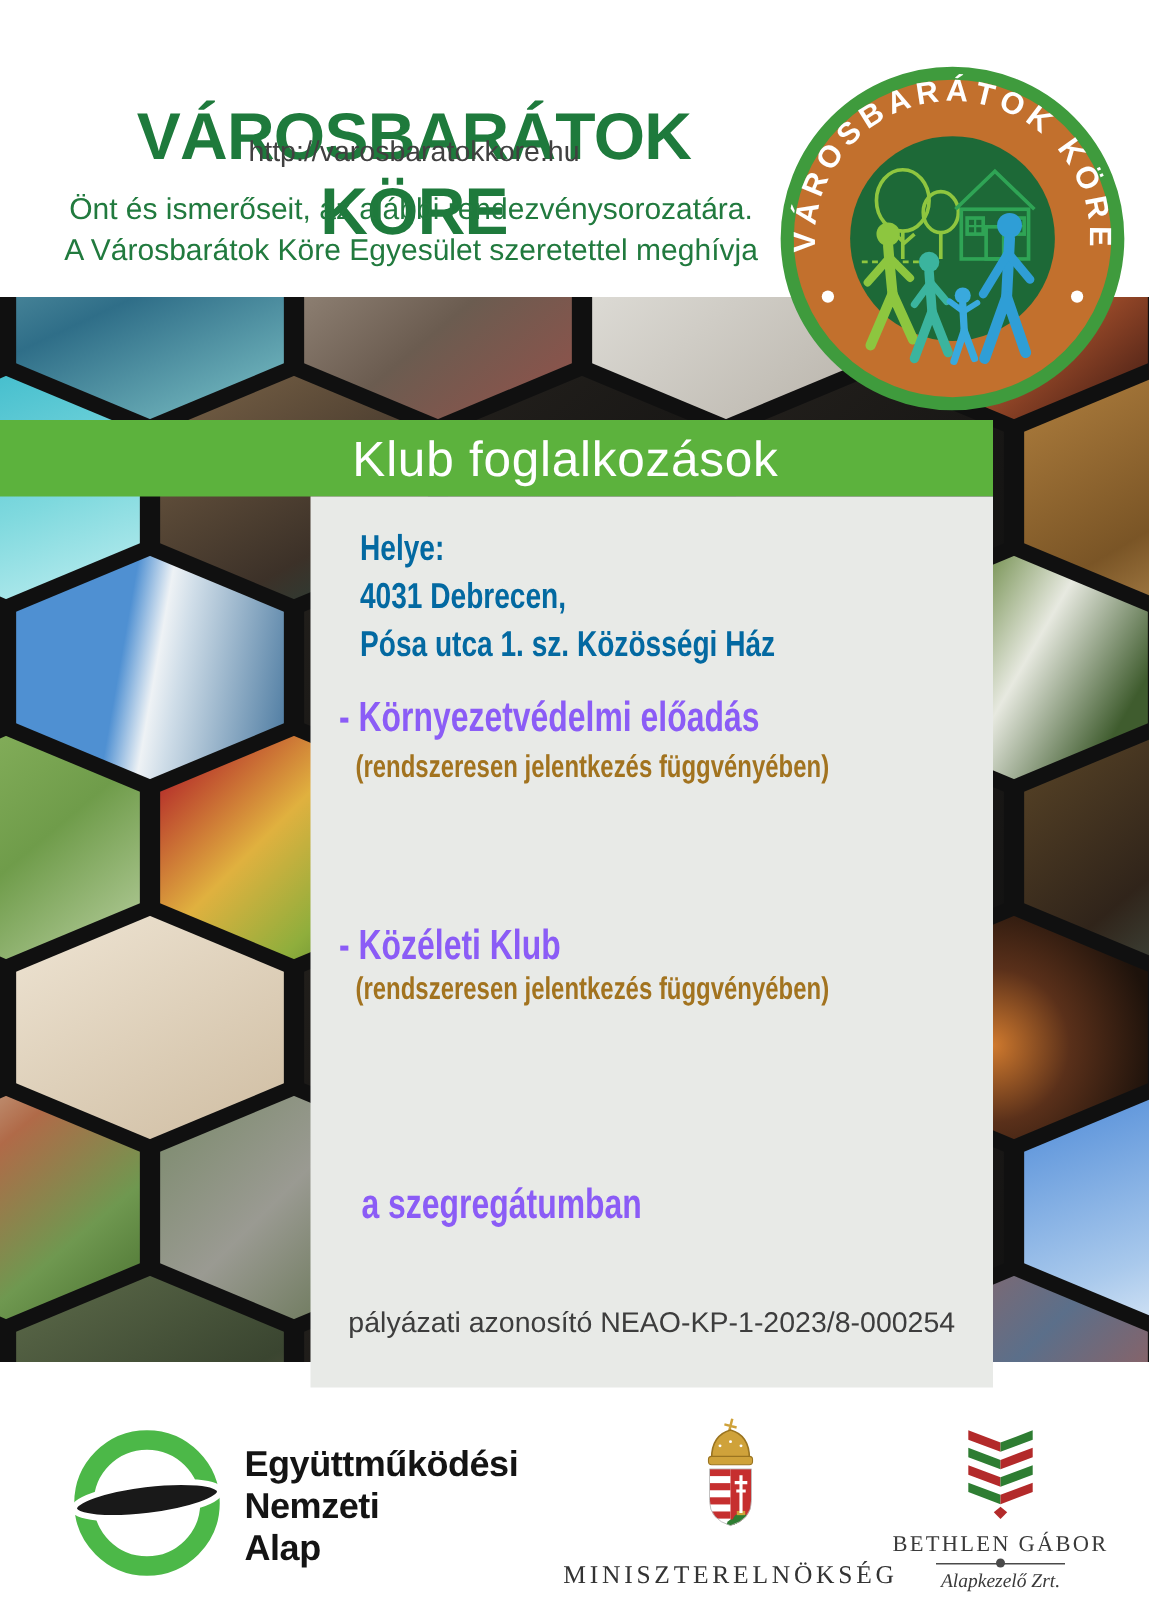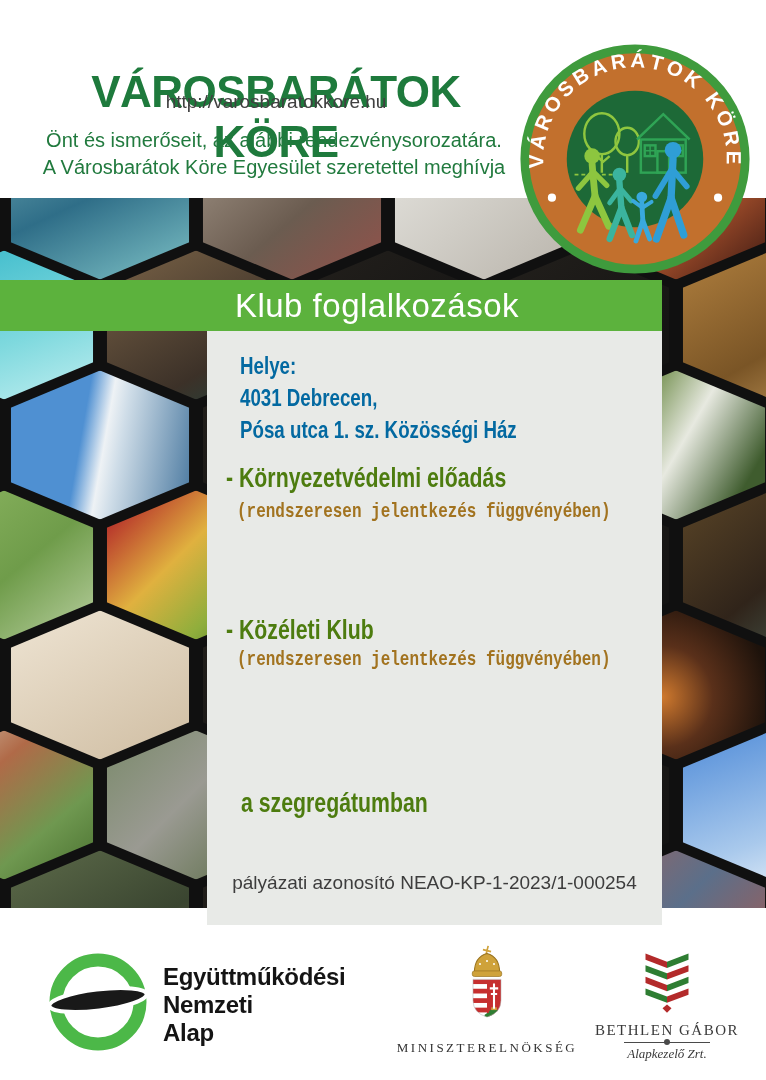--- a/index.html
+++ b/index.html
@@ -44,37 +44,37 @@
   .banner{position:absolute;left:0;top:280px;width:662px;height:51px;background:#5cb23d;
           z-index:3;display:flex;align-items:center;justify-content:center;padding-left:92px;
           box-sizing:border-box;}
   .banner span{color:#ffffff;font-size:33px;font-weight:normal;letter-spacing:0.5px;}
 
   
   .infobox{position:absolute;left:207px;top:331px;width:455px;height:594px;background:#e8eae7;z-index:3;}
   .cond{display:inline-block;transform:scaleX(.78);transform-origin:0 60%;white-space:nowrap;}
   .cond2{display:inline-block;transform:scaleX(.76);transform-origin:0 60%;white-space:nowrap;}
   .addr-line{position:absolute;left:240px;z-index:4;font-size:24px;font-weight:bold;color:#0369a1;}
-  .item-title{position:absolute;left:226px;z-index:4;font-size:28px;font-weight:bold;color:#4d7c0f;text-align:center;}
-  .item-sub{position:absolute;left:237px;z-index:4;font-size:21px;font-weight:bold;color:#a2731f;font-family:Liberation Mono, monospace;}
+  .item-title{position:absolute;left:226px;z-index:4;font-size:28px;font-weight:bold;color:#8b5cf6;text-align:center;}
+  .item-sub{position:absolute;left:237px;z-index:4;font-size:21px;font-weight:bold;color:#a2731f;}
   .project-id{position:absolute;left:207px;top:872px;width:455px;text-align:center;z-index:4;
               font-size:19px;color:#3d3d3d;}
 
   
   .org-logo{position:absolute;left:518px;top:42px;width:234px;height:234px;z-index:5;}
   .ring-text{font-family:"Liberation Sans",sans-serif;font-size:21px;font-weight:bold;
              fill:#ffffff;letter-spacing:4px;}
 
   
   .nea-logo{position:absolute;left:46px;top:946px;width:104px;height:112px;z-index:2;}
   .nea-text{position:absolute;left:163px;top:963px;z-index:2;font-size:24px;font-weight:bold;
             color:#141414;line-height:28px;letter-spacing:-0.3px;}
   .min-crest{position:absolute;left:452px;top:944px;width:70px;height:93px;z-index:2;}
   .min-label{position:absolute;left:370px;top:1040px;width:234px;text-align:center;z-index:2;
-             font-family:"Liberation Serif",serif;font-size:13px;letter-spacing:2.5px;color:#333333;}
+             font-family:"Liberation Serif",serif;font-size:17px;letter-spacing:2.5px;color:#333333;}
   .bg-shield{position:absolute;left:640px;top:950px;width:54px;height:68px;z-index:2;}
   .bg-name{position:absolute;left:592px;top:1022px;width:150px;text-align:center;z-index:2;
            font-family:"Liberation Serif",serif;font-size:15px;letter-spacing:1.5px;color:#3a3a3a;}
   .bg-divider{position:absolute;left:624px;top:1042px;width:86px;border-top:1.5px solid #4a4a4a;z-index:2;}
   .bg-divider::after{content:'';position:absolute;left:40px;top:-4px;width:6px;height:6px;
                      background:#4a4a4a;border-radius:50%;}
   .bg-sub{position:absolute;left:592px;top:1046px;width:150px;text-align:center;z-index:2;
           font-family:"Liberation Serif",serif;font-style:italic;font-size:13px;color:#3a3a3a;}
 </style>
 </head>
@@ -193,21 +193,21 @@
   <div class="addr-line" style="top:416px"><span class="cond">Pósa utca 1. sz. Közösségi Ház</span></div>
 
   <div class="item-title" style="top:462px"><span class="cond2">- Környezetvédelmi előadás</span></div>
   <div class="item-sub" style="top:500px"><span class="cond2">(rendszeresen jelentkezés függvényében)</span></div>
 
   <div class="item-title" style="top:614px"><span class="cond2">- Közéleti Klub</span></div>
   <div class="item-sub" style="top:648px"><span class="cond2">(rendszeresen jelentkezés függvényében)</span></div>
 
   <div class="item-title" style="top:787px;left:241px"><span class="cond2">a szegregátumban</span></div>
 
-  <div class="project-id">pályázati azonosító NEAO-KP-1-2023/1-000254</div>
+  <div class="project-id">pályázati azonosító NEAO-KP-1-2023/8-000254</div>
 
   <svg class="nea-logo" viewBox="0 0 104 112">
     <circle cx="52" cy="56" r="42" fill="none" stroke="#4cb848" stroke-width="13"></circle>
     <g transform="rotate(-7 52 54)">
       <ellipse cx="52" cy="54" rx="49" ry="10.5" fill="#191919" stroke="#ffffff" stroke-width="4"></ellipse>
     </g>
   </svg>
   <div class="nea-text">
     <div>Együttműködési</div>
     <div>Nemzeti</div>

